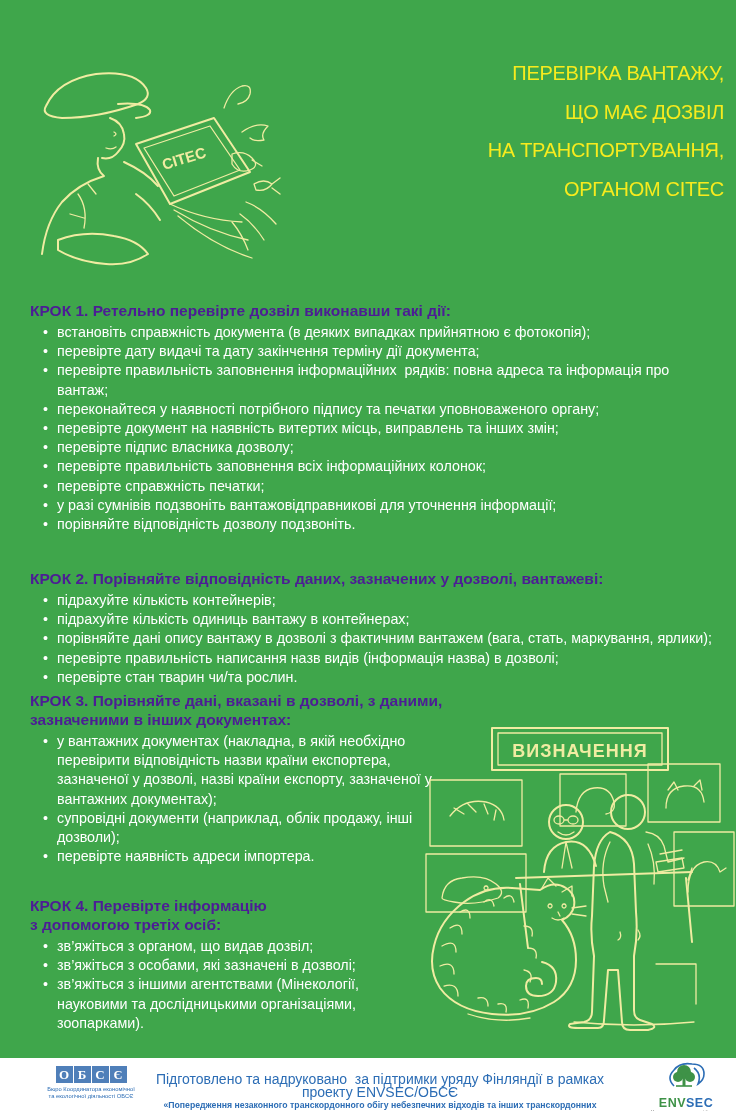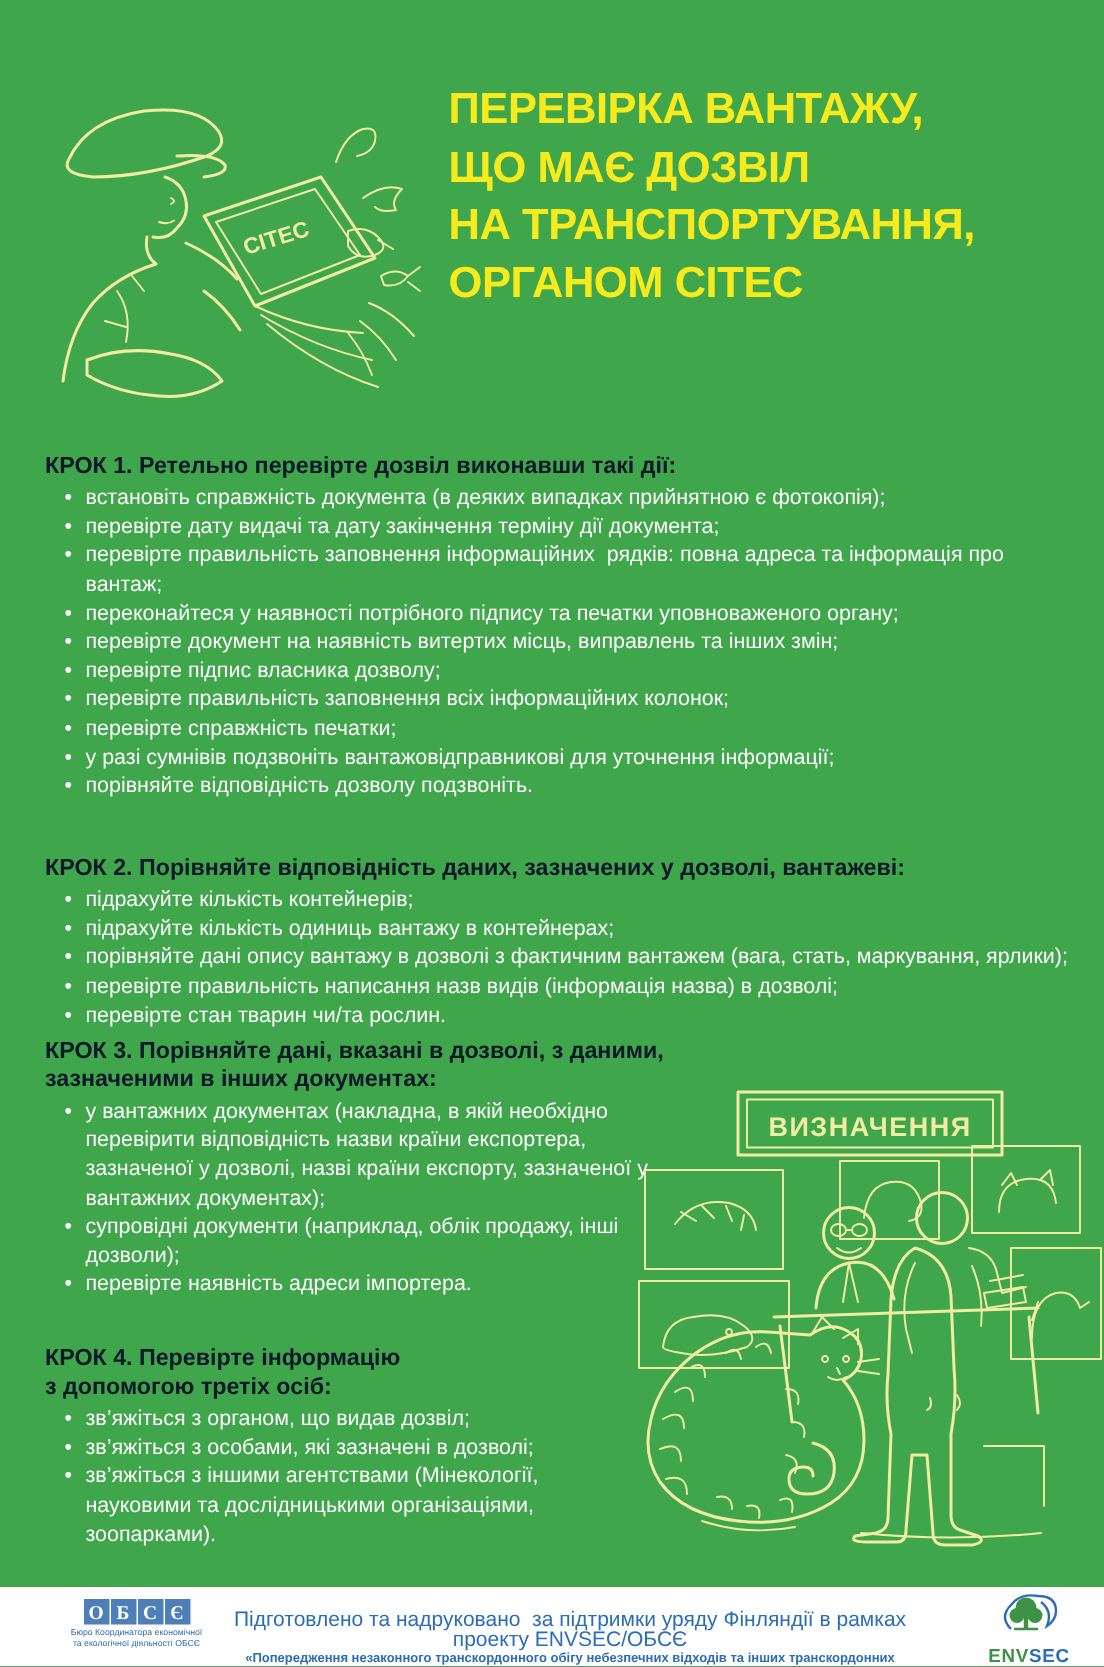--- a/index.html
+++ b/index.html
@@ -5,27 +5,28 @@
   html,body{margin:0;padding:0;background:#666;}
   .page{
     position:relative;width:736px;height:1111px;overflow:hidden;
     background:#3FA64B;
     font-family:"Liberation Sans", sans-serif;
     margin:0 auto;
   }
   
   .title{
     position:absolute;left:299px;top:54px;width:425px;
-    color:#F7EB1E;font-weight:bold;font-size:29px;line-height:38.5px;
+    color:#F7EB1E;font-weight:normal;font-size:20px;line-height:38.5px;
     letter-spacing:-0.3px;
+    text-align:right;
   }
   
   .step{position:absolute;left:30px;}
   .step .hline{
-    color:#0f172a;font-weight:bold;font-size:15.5px;line-height:19px;
+    color:#4c1d95;font-weight:bold;font-size:15.5px;line-height:19px;
   }
   .step ul{margin:3px 0 0 0;padding:0;list-style:none;}
   .step li{
     position:relative;padding-left:27px;color:#FFFFFF;
     font-size:14.3px;line-height:19.2px;
   }
   .step li::before{
     content:"•";position:absolute;left:13px;top:0;color:#FFFFFF;
   }
   .step li span{white-space:pre-wrap;}

